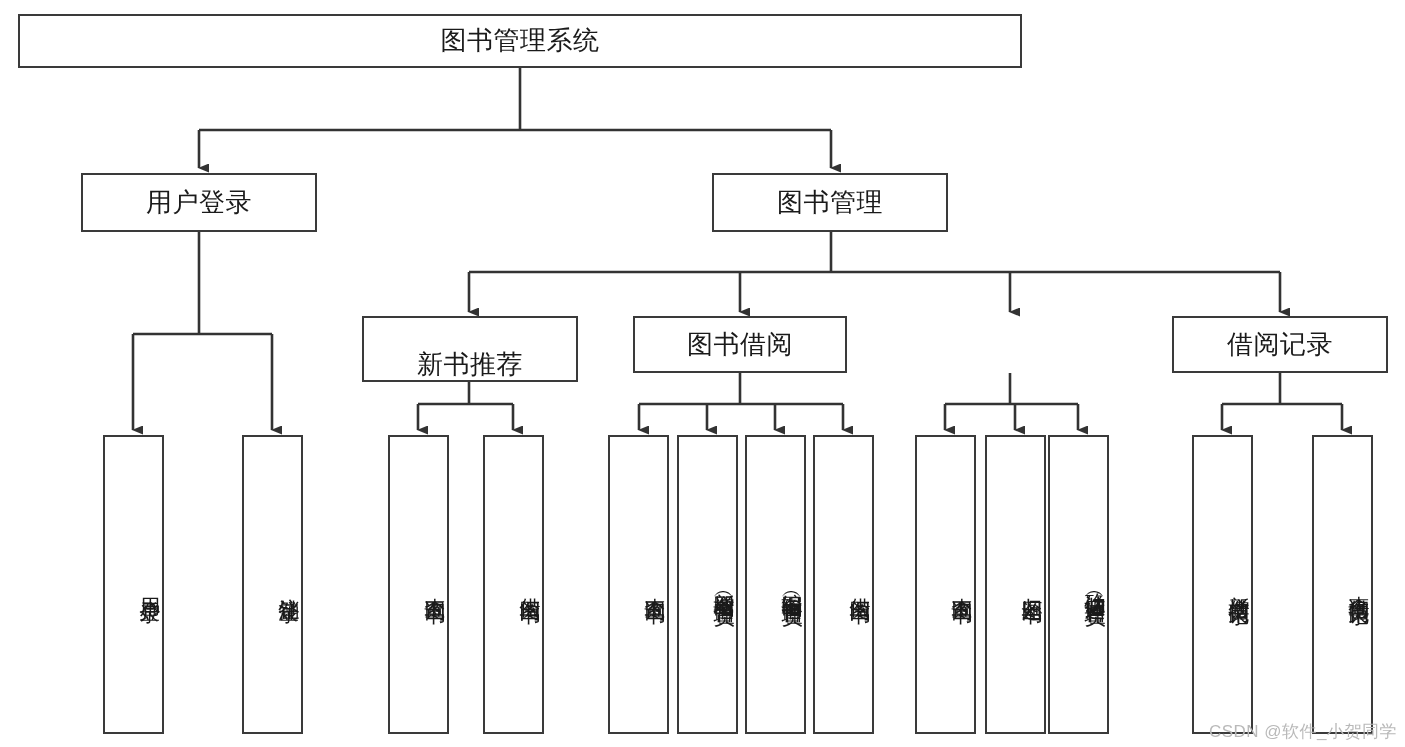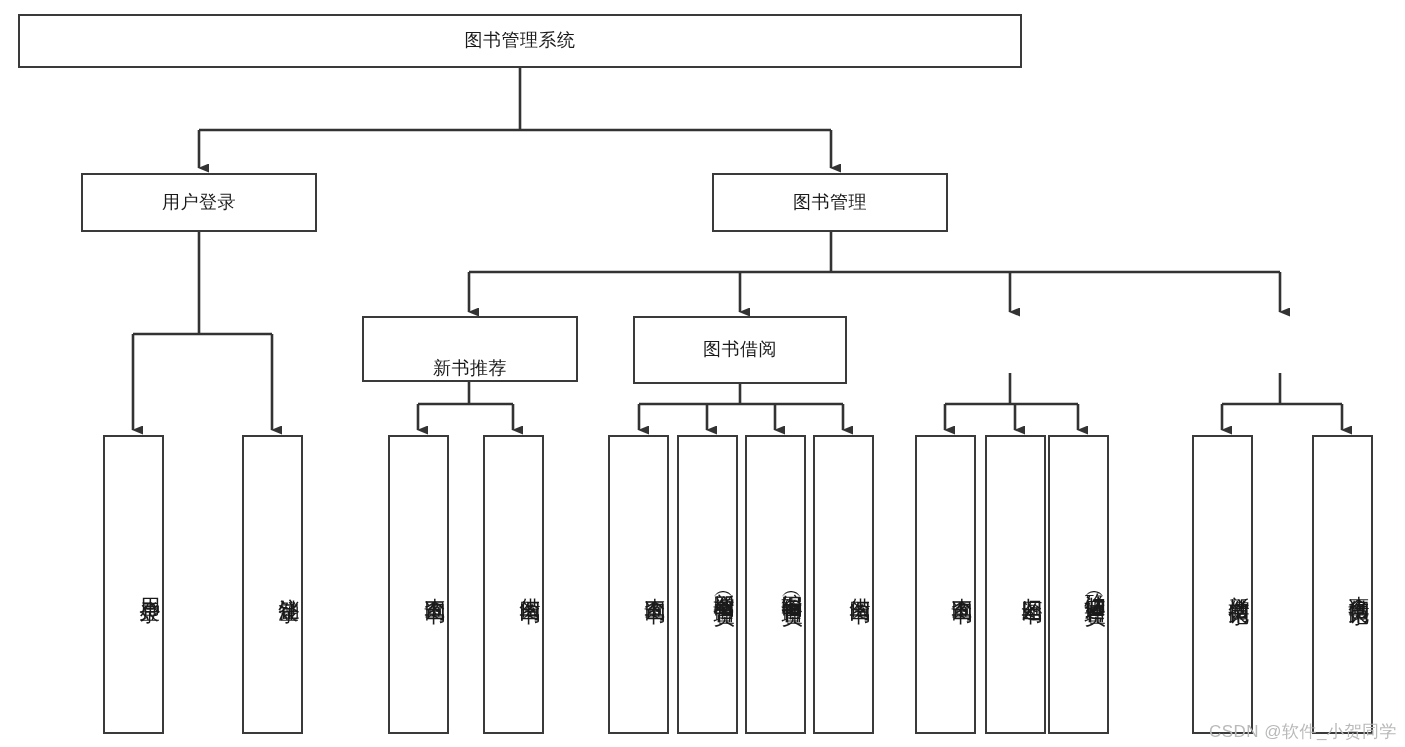--- a/index.html
+++ b/index.html
@@ -29,21 +29,21 @@
     box-sizing: border-box;
     border: 2px solid #3a3a3a;
     background: #ffffff;
     display: flex;
     align-items: center;
     justify-content: center;
     color: #1a1a1a;
     z-index: 2;
   }
   .node.horiz {
-    font-size: 18px;
+    font-size: 26px;
     line-height: 1.2;
     letter-spacing: 0.5px;
   }
   .node.vert {
     writing-mode: vertical-rl;
     text-orientation: upright;
     font-size: 21px;
     line-height: 1.18;
     letter-spacing: 2px;
     padding: 6px 0;
@@ -135,25 +135,28 @@
   </div>
 
   <div class="node horiz" style="left:712px; top:173px; width:236px; height:59px;font-family:Liberation Serif, serif;">
     <span class="nlabel">图书管理</span>
   </div>
 
   <div class="node horiz" style="left:362px; top:316px; width:216px; height:66px;align-items:flex-end;">
     <span class="nlabel">新书推荐</span>
   </div>
 
-  <div class="node horiz" style="left:633px; top:316px; width:214px; height:68px;">
+  <div class="node horiz" style="left:633px; top:316px; width:214px; height:57px;">
     <span class="nlabel">图书借阅</span>
   </div>
 
 
+  <div class="node horiz" style="left:1172px; top:316px; width:216px; height:57px;">
+    <span class="nlabel">借阅记录</span>
+  </div>
 
   <div class="node vert" style="left:103px; top:435px; width:61px; height:299px;">
     <span class="nlabel">用户登录</span>
   </div>
 
   <div class="node vert" style="left:242px; top:435px; width:61px; height:299px;">
     <span class="nlabel">注销登录</span>
   </div>
 
   <div class="node vert" style="left:388px; top:435px; width:61px; height:299px;">

